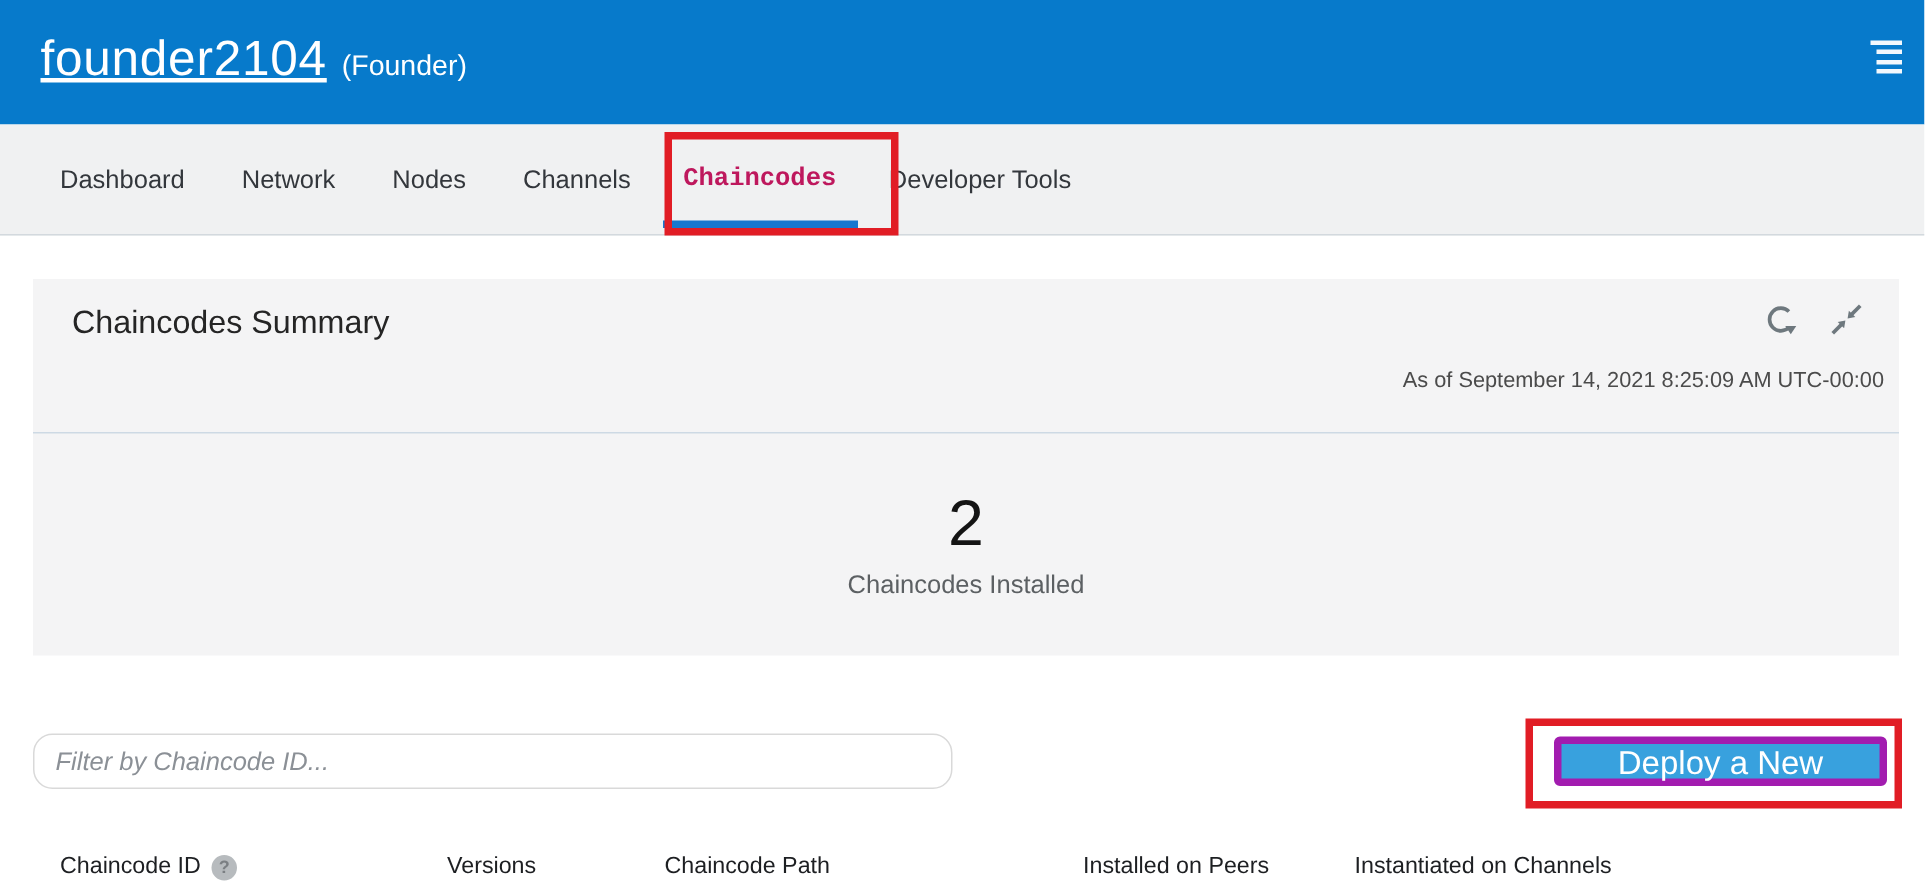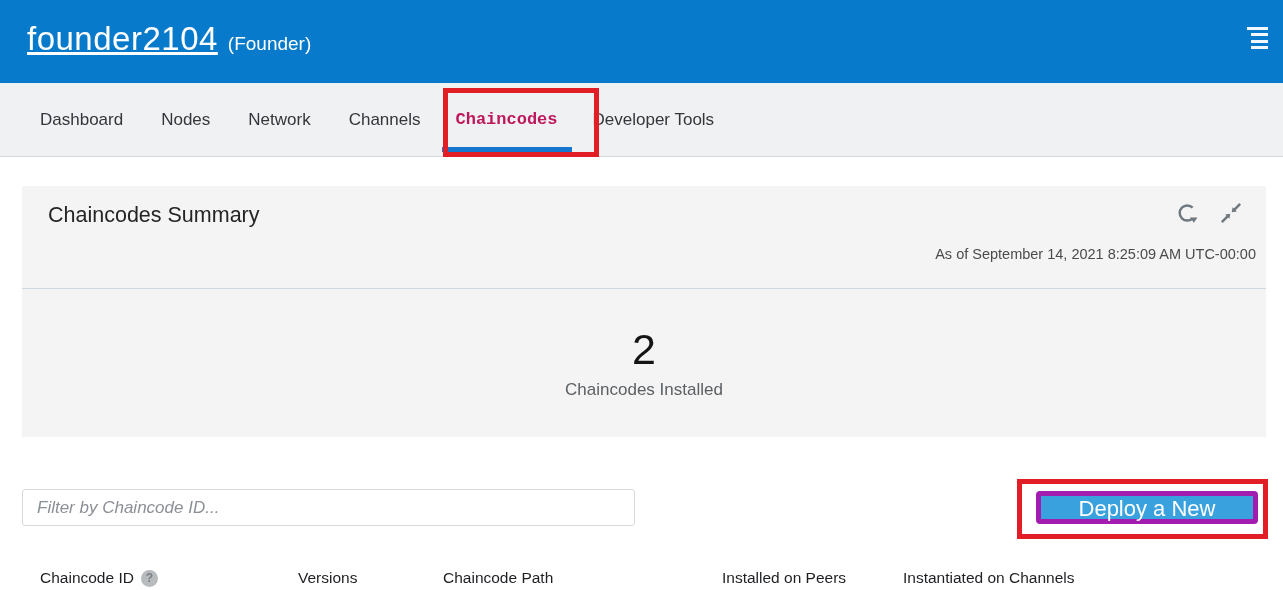--- a/index.html
+++ b/index.html
@@ -72,21 +72,21 @@
   .panel-body{
     position:absolute;left:0;top:104px;right:0;bottom:0;
     display:flex;flex-direction:column;align-items:center;justify-content:center;
   }
   .count{font-size:43px;color:#141414;line-height:1.05;}
   .count-label{font-size:17px;color:#5C6063;margin-top:7px;}
 
   
   .filter{
     position:absolute;left:22px;top:489px;width:613px;height:37px;
-    border:1px solid #D9D9D9;border-radius:3px;background:#fff;
+    border:1px solid #D9D9D9;border-radius:13px;background:#fff;
     padding:0 14px;font-size:17px;font-style:italic;color:#444;
     font-family:"Liberation Sans","DejaVu Sans",sans-serif;outline:none;
   }
   .filter::placeholder{color:#8B9096;opacity:1;}
   .deploy{
     position:absolute;left:1036px;top:491px;width:222px;height:33px;
     background:var(--button-blue);border:5px solid #a21caf;border-radius:4px;
     color:#fff;font-size:22px;cursor:pointer;
     font-family:"Liberation Sans","DejaVu Sans",sans-serif;
   }
@@ -123,22 +123,22 @@
     <div class="menu-icon">
       <i></i>
         <i></i>
         <i></i>
         <i></i>
     </div>
   </header>
 
   <nav class="tab-bar">
     <div class="tab">Dashboard</div>
+    <div class="tab">Network</div>
     <div class="tab">Nodes</div>
-    <div class="tab">Network</div>
     <div class="tab">Channels</div>
     <div class="tab active">Chaincodes</div>
     <div class="tab">Developer Tools</div>
   </nav>
 
   <section class="panel">
     <div class="panel-header">
       <h1 class="panel-title">Chaincodes Summary</h1>
 
       <span class="icon-btn icon-refresh">

